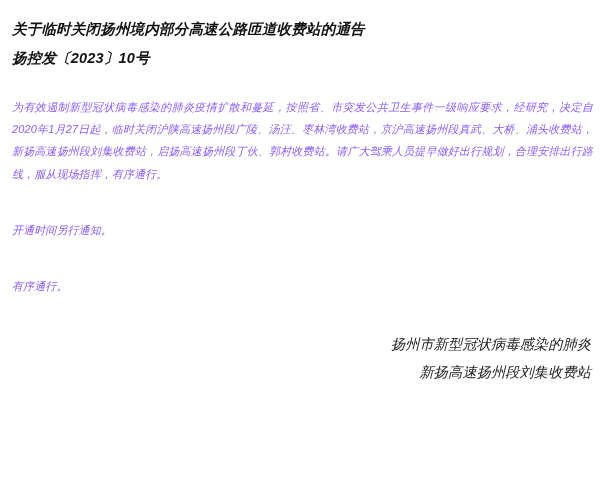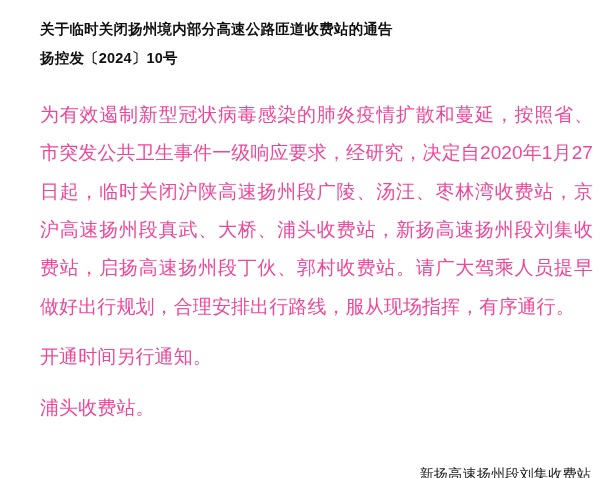--- a/index.html
+++ b/index.html
@@ -11,51 +11,52 @@
     height: 478px;
     background: #ffffff;
     font-family: "Liberation Sans", "DejaVu Sans", sans-serif;
     color: #1a1a1a;
     overflow: hidden;
   }
   .page {
     width: 615px;
     height: 478px;
     box-sizing: border-box;
-    padding: 18px 22px 0 40px;
+    padding: 18px 22px 0 12px;
     position: relative;
+    font-style: italic;
   }
   .doc-title {
     font-size: 14.5px;
     font-weight: bold;
     line-height: 1.55;
     color: #111111;
     letter-spacing: 0.2px;
   }
   .doc-number {
     font-size: 14.5px;
     font-weight: bold;
     line-height: 1.55;
     color: #111111;
     margin-top: 7px;
     letter-spacing: 0.2px;
   }
   .body-block {
     margin-top: 26px;
   }
   .para {
-    font-size: 19px;
+    font-size: 11px;
     line-height: 2.02;
-    color: #ec4899;
+    color: #8b5cf6;
     text-align: justify;
     text-justify: inter-ideograph;
     letter-spacing: 0.1px;
   }
   .para + .para {
-    margin-top: 12px;
+    margin-top: 34px;
   }
   .p-notice {
     margin-top: 30px;
   }
   .p-hereby {
     margin-top: 28px;
   }
   .signature {
     margin-top: 34px;
     text-align: right;
@@ -69,27 +70,28 @@
     padding-right: 2px;
   }
 </style>
 </head>
 <body>
 
 <div class="page">
 
   <div class="doc-title">关于临时关闭扬州境内部分高速公路匝道收费站的通告</div>
 
-  <div class="doc-number">扬控发〔2024〕10号</div>
+  <div class="doc-number">扬控发〔2023〕10号</div>
 
   <div class="body-block">
     <div class="para p-main">为有效遏制新型冠状病毒感染的肺炎疫情扩散和蔓延，按照省、市突发公共卫生事件一级响应要求，经研究，决定自2020年1月27日起，临时关闭沪陕高速扬州段广陵、汤汪、枣林湾收费站，京沪高速扬州段真武、大桥、浦头收费站，新扬高速扬州段刘集收费站，启扬高速扬州段丁伙、郭村收费站。请广大驾乘人员提早做好出行规划，合理安排出行路线，服从现场指挥，有序通行。</div>
 
     <div class="para p-notice">开通时间另行通知。</div>
 
-    <div class="para p-hereby">浦头收费站。</div>
+    <div class="para p-hereby">有序通行。</div>
   </div>
 
   <div class="signature">
+    <span class="sig-line">扬州市新型冠状病毒感染的肺炎</span>
     <span class="sig-line">新扬高速扬州段刘集收费站</span>
   </div>
 
 </div>
 
 </body></html>

